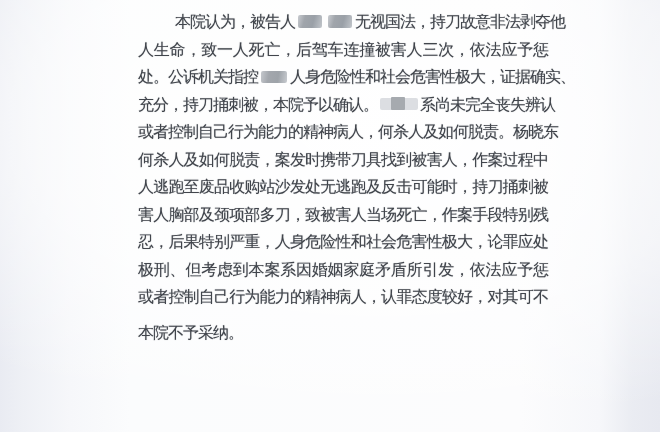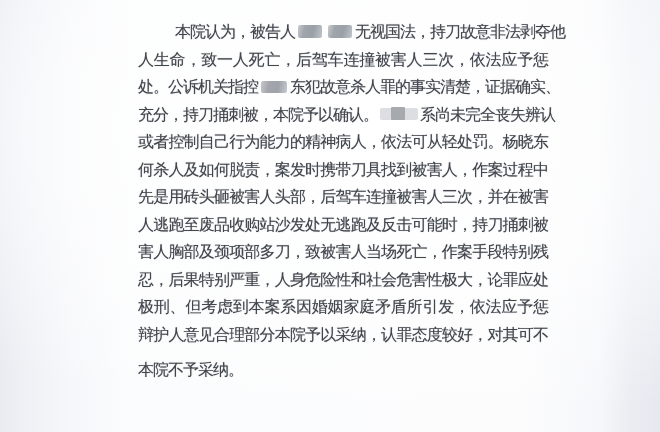--- a/index.html
+++ b/index.html
@@ -23,21 +23,21 @@
         rgba(255,255,255,0.92) 0%,
         rgba(255,255,255,0.55) 45%,
         rgba(246,247,250,0.0) 78%),
       linear-gradient(90deg,
         #e9ebf2 0px, #eef0f5 22px, #f6f7fa 70px, #fbfcfd 130px,
         #fcfcfd 520px, #f6f7fa 600px, #eaecf2 632px, #e7e9f0 660px);
   }
   .text-col {
     position: absolute;
     left: 138px;
-    top: 18px;
+    top: 8px;
     width: 410px;
     color: #41454c;
     font-size: 16px;
     letter-spacing: -1px;
     text-shadow: 0 0 1px rgba(65,70,78,0.45);
     filter: blur(0.3px);
   }
   .line {
     height: 27.5px;
     line-height: 27.5px;
@@ -92,38 +92,37 @@
 </head>
 <body>
 
 <div class="photo">
   <div class="text-col">
 
     <div class="line indent"><span>本院认为，被告人</span><span class="redact block-a"></span><span class="redact block-a"></span><span>无视国法，持刀故意非法剥夺他</span></div>
 
     <div class="line"><span>人生命，致一人死亡，后驾车连撞被害人三次，依法应予惩</span></div>
 
-    <div class="line"><span>处。公诉机关指控</span><span class="redact block-b"></span><span>东犯故意杀人罪的事实清楚，证据确实、</span></div>
+    <div class="line"><span>处。公诉机关指控</span><span class="redact block-b"></span><span>人身危险性和社会危害性极大，证据确实、</span></div>
 
     <div class="line"><span>充分，持刀捅刺被，本院予以确认。</span><span class="redact-halo"><span class="redact-core"></span></span><span>系尚未完全丧失辨认</span></div>
 
-    <div class="line"><span>或者控制自己行为能力的精神病人，依法可从轻处罚。杨晓东</span></div>
+    <div class="line"><span>或者控制自己行为能力的精神病人，何杀人及如何脱责。杨晓东</span></div>
 
 
     <div class="line"><span>何杀人及如何脱责，案发时携带刀具找到被害人，作案过程中</span></div>
 
-    <div class="line"><span>先是用砖头砸被害人头部，后驾车连撞被害人三次，并在被害</span></div>
 
     <div class="line"><span>人逃跑至废品收购站沙发处无逃跑及反击可能时，持刀捅刺被</span></div>
 
     <div class="line"><span>害人胸部及颈项部多刀，致被害人当场死亡，作案手段特别残</span></div>
 
     <div class="line"><span>忍，后果特别严重，人身危险性和社会危害性极大，论罪应处</span></div>
 
     <div class="line"><span>极刑、但考虑到本案系因婚姻家庭矛盾所引发，依法应予惩</span></div>
 
-    <div class="line"><span>辩护人意见合理部分本院予以采纳，认罪态度较好，对其可不</span></div>
+    <div class="line"><span>或者控制自己行为能力的精神病人，认罪态度较好，对其可不</span></div>
 
 
     <div class="line short"><span>本院不予采纳。</span></div>
 
   </div>
 </div>
 
 </body></html>

